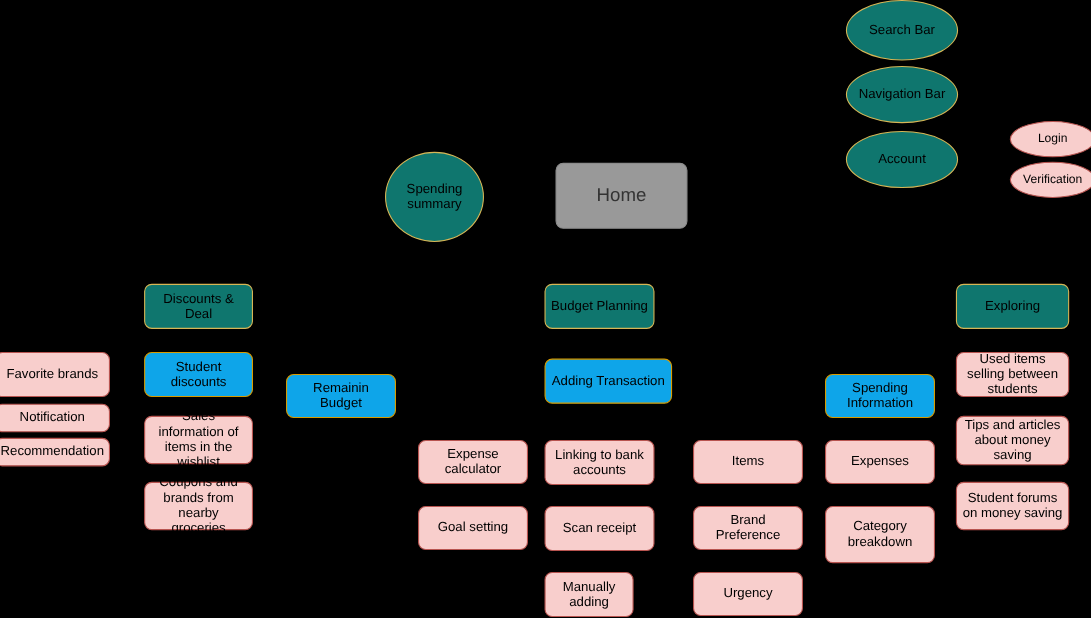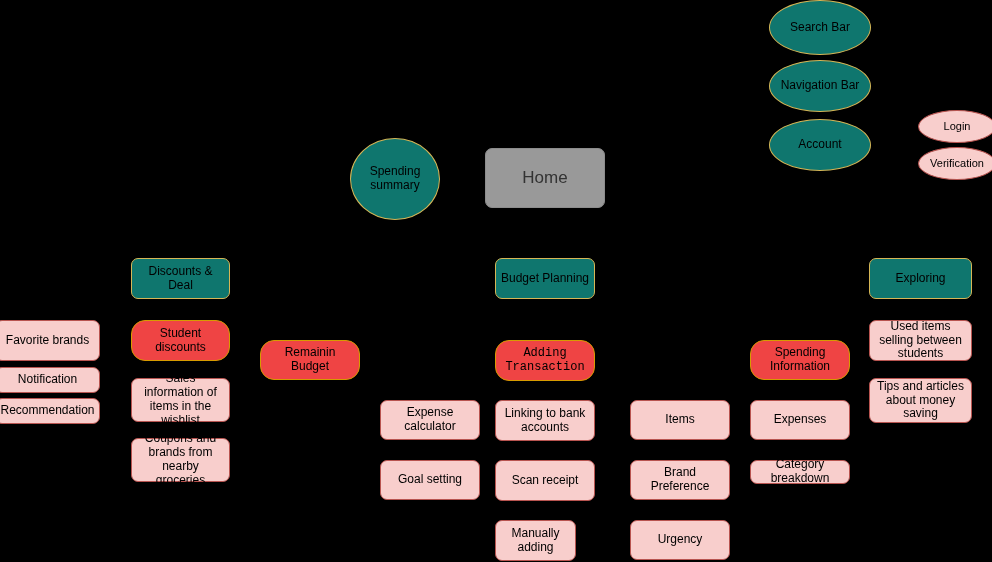--- a/index.html
+++ b/index.html
@@ -27,25 +27,25 @@
     line-height: 1.15;
     padding: 2px 4px;
     -webkit-font-smoothing: antialiased;
   }
   
   .rect  { border-radius: 7px; border-width: 1px; border-style: solid; }
   .ell   { border-radius: 50%;  border-width: 1px; border-style: solid; }
 
   
   .c-yellow { background: #0f766e; border-color: #d6b656; }
-  .c-orange { background: #ef4444; border-color: #d79b00; border-radius: 14px; }
+  .c-orange { background: #0ea5e9; border-color: #d79b00; }
   .c-pink   { background: #f8cecc; border-color: #b85450; }
   .c-grey   { background: #999999; border-color: #8c8c8c; color: #333333; }
 
-  .fs-home { font-size: 17px; }
+  .fs-home { font-size: 17px; margin-left: 20px; }
 </style>
 </head>
 <body>
 
 <div id="canvas">
 
   <div class="node ell c-yellow" style="left:350px; top:138px; width:90px; height:82px;">
     <span>Spending summary</span>
   </div>
 
@@ -111,21 +111,21 @@
   </div>
 
   <div class="node rect c-pink" style="left:380px; top:460px; width:100px; height:40px;">
     <span>Goal setting</span>
   </div>
 
   <div class="node rect c-yellow" style="left:495px; top:258px; width:100px; height:41px;">
     <span>Budget Planning</span>
   </div>
 
-  <div class="node rect c-orange" style="left:495px; top:340px; width:100px; height:41px;font-family:Liberation Mono, monospace;">
+  <div class="node rect c-orange" style="left:495px; top:326px; width:116px; height:41px;">
     <span>Adding Transaction</span>
   </div>
 
   <div class="node rect c-pink" style="left:495px; top:400px; width:100px; height:41px;">
     <span>Linking to bank accounts</span>
   </div>
 
   <div class="node rect c-pink" style="left:495px; top:460px; width:100px; height:41px;">
     <span>Scan receipt</span>
   </div>
@@ -148,30 +148,33 @@
   </div>
 
   <div class="node rect c-orange" style="left:750px; top:340px; width:100px; height:40px;">
     <span>Spending Information</span>
   </div>
 
   <div class="node rect c-pink" style="left:750px; top:400px; width:100px; height:40px;">
     <span>Expenses</span>
   </div>
 
-  <div class="node rect c-pink" style="left:750px; top:460px; width:100px; height:24px;">
+  <div class="node rect c-pink" style="left:750px; top:460px; width:100px; height:52px;">
     <span>Category breakdown</span>
   </div>
 
   <div class="node rect c-yellow" style="left:869px; top:258px; width:103px; height:41px;">
     <span>Exploring</span>
   </div>
 
   <div class="node rect c-pink" style="left:869px; top:320px; width:103px; height:41px;">
     <span>Used items selling between students</span>
   </div>
 
   <div class="node rect c-pink" style="left:869px; top:378px; width:103px; height:45px;">
     <span>Tips and articles about money saving</span>
   </div>
 
+  <div class="node rect c-pink" style="left:869px; top:438px; width:103px; height:44px;">
+    <span>Student forums on money saving</span>
+  </div>
 
 </div>
 
 </body></html>

